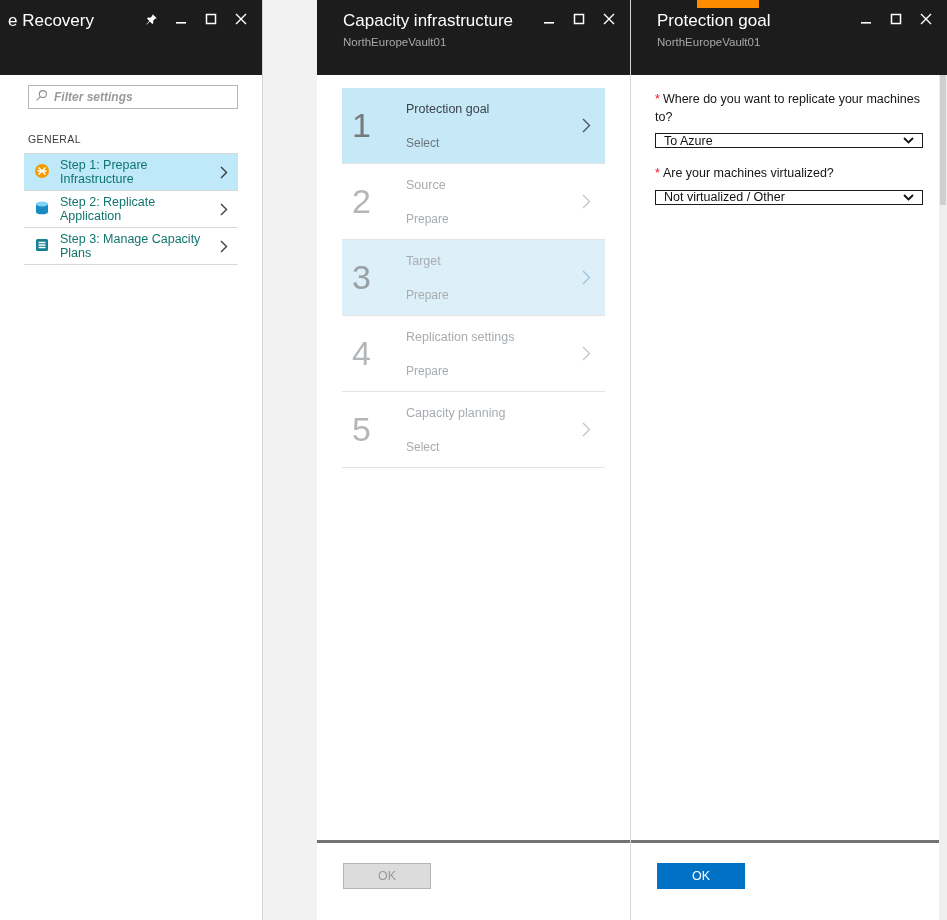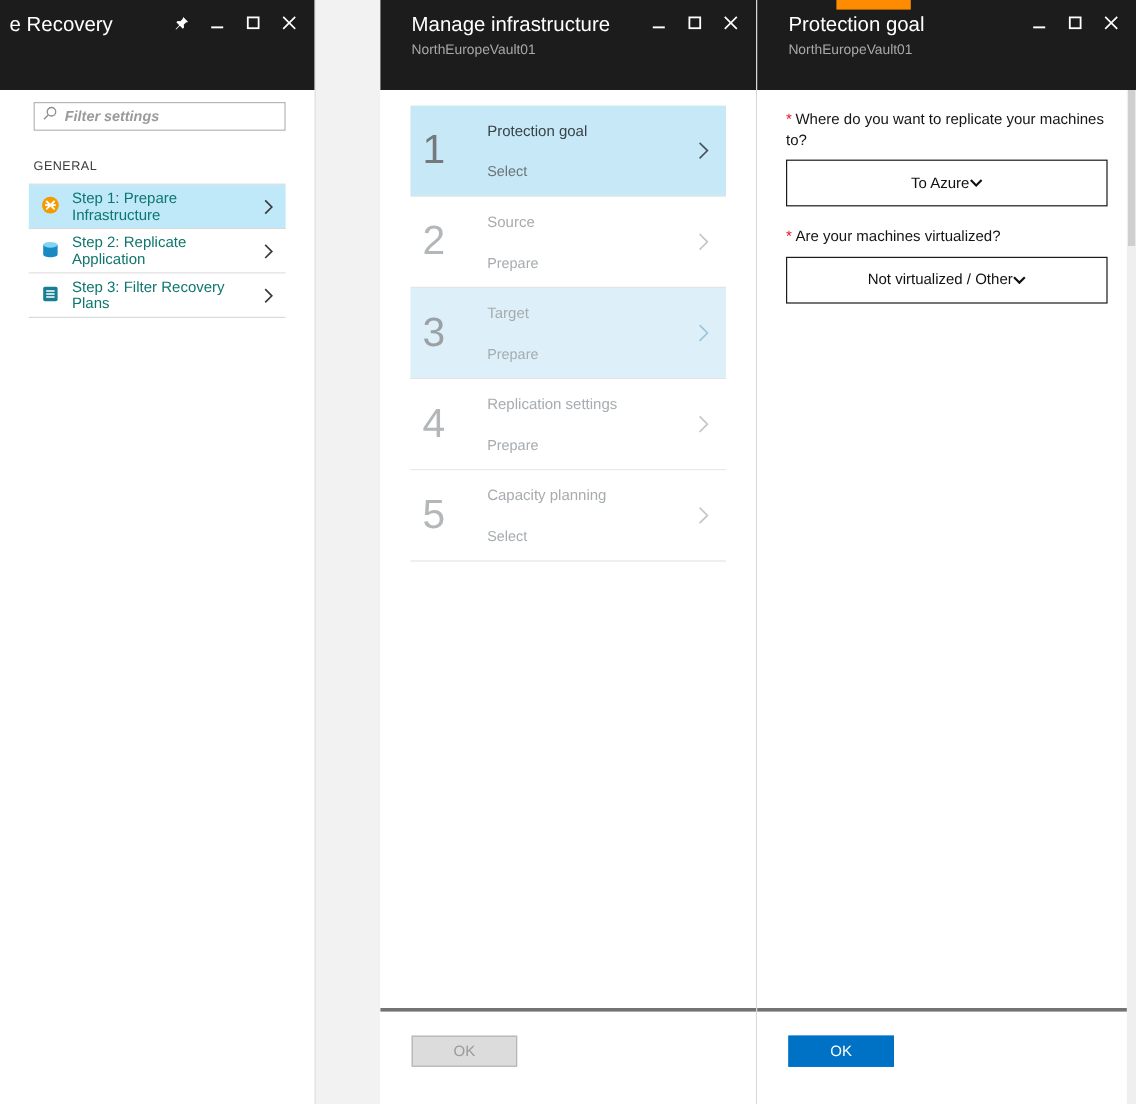--- a/index.html
+++ b/index.html
@@ -82,22 +82,22 @@
     text-align:center; font-size:12.5px; cursor:pointer;
   }
   .btn-disabled { background:#dcdcdc; border:1px solid #b5b5b5; color:#9a9a9a; }
   .btn-primary  { background:#0072c6; border:1px solid #0072c6; color:#fff; }
 
   
   .form-area { padding:16px 24px 0; }
   .field-label { font-size:12.5px; color:#151515; line-height:1.4; }
   .req { color:#e81123; margin-right:3px; }
   .dropdown {
-    margin:7px 0 17px; height:39px; border:1px solid #1a1a1a; background:#fff;
-    display:flex; align-items:center; justify-content:center;
+    margin:7px 0 17px; height:15px; border:1px solid #1a1a1a; background:#fff;
+    display:flex; align-items:center; justify-content:space-between;
     padding:0 8px; font-size:12.5px; color:#111; cursor:pointer;
   }
   .dropdown .chev-down { display:flex; }
 
   .scrollbar { position:absolute; top:75px; right:0; bottom:0; width:8px; background:#efefef; }
   .scrollbar .thumb { position:absolute; top:0; left:1px; width:6px; height:130px; background:#cfcfcf; }
 </style>
 </head>
 <body>
 
@@ -169,34 +169,34 @@
             </svg>
         </span>
       </li>
       <li class="nav-item">
         <span>
           <svg width="16" height="16" viewBox="0 0 16 16">
               <rect x="2" y="2" width="12" height="12" rx="1.5" fill="#167f92"></rect>
               <path d="M4.5 5.5h7M4.5 8h7M4.5 10.5h7" stroke="#fff" stroke-width="1.3"></path>
             </svg>
         </span>
-        <span>Step 3: Filter Recovery Plans</span>
+        <span>Step 3: Manage Capacity Plans</span>
         <span class="chev">
           <svg width="8" height="13" viewBox="0 0 8 13">
               <path d="M1 1l5.5 5.5L1 12" fill="none" stroke="#3b3b3b" stroke-width="1.4"></path>
             </svg>
         </span>
       </li>
     </ul>
   </div>
 </section>
 
 <section class="panel panel-middle">
   <header class="blade-header">
-    <div class="blade-title">Manage infrastructure</div>
+    <div class="blade-title">Capacity infrastructure</div>
     <div class="blade-subtitle">NorthEuropeVault01</div>
     <div class="win-controls">
       <span class="win-btn">
         <svg width="12" height="12" viewBox="0 0 12 12">
             <rect x="1" y="9" width="10" height="1.6" fill="#fff"></rect>
           </svg>
       </span>
       <span class="win-btn">
         <svg width="12" height="12" viewBox="0 0 12 12">
             <rect x="1.5" y="1.5" width="9" height="9" fill="none" stroke="#fff" stroke-width="1.5"></rect>

